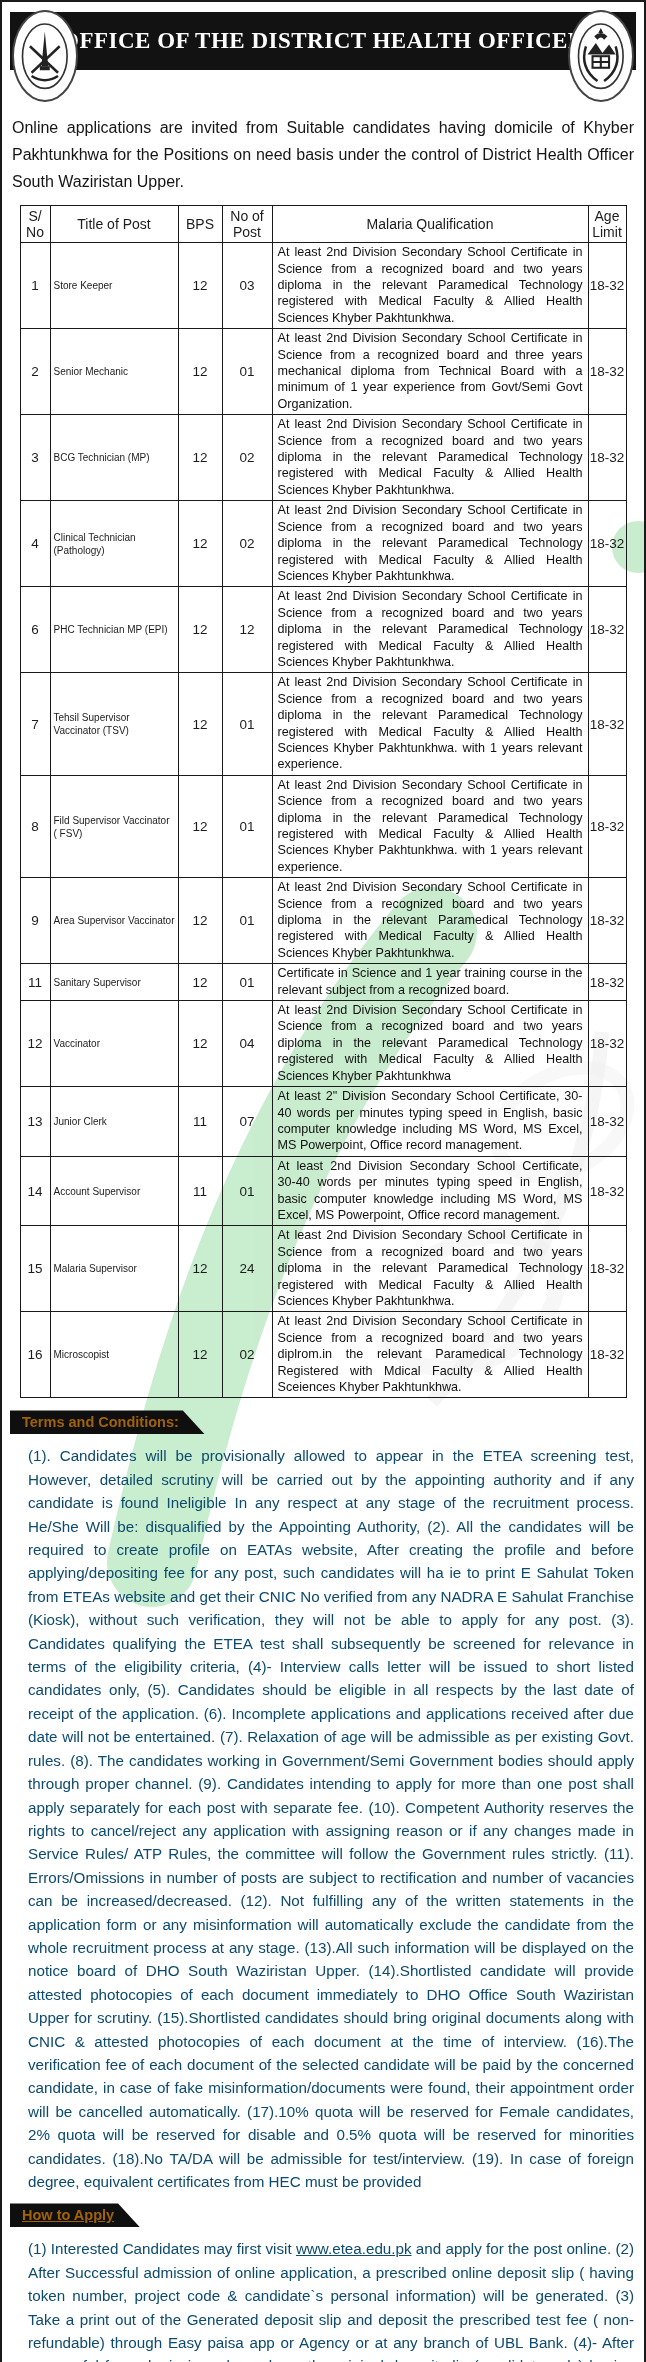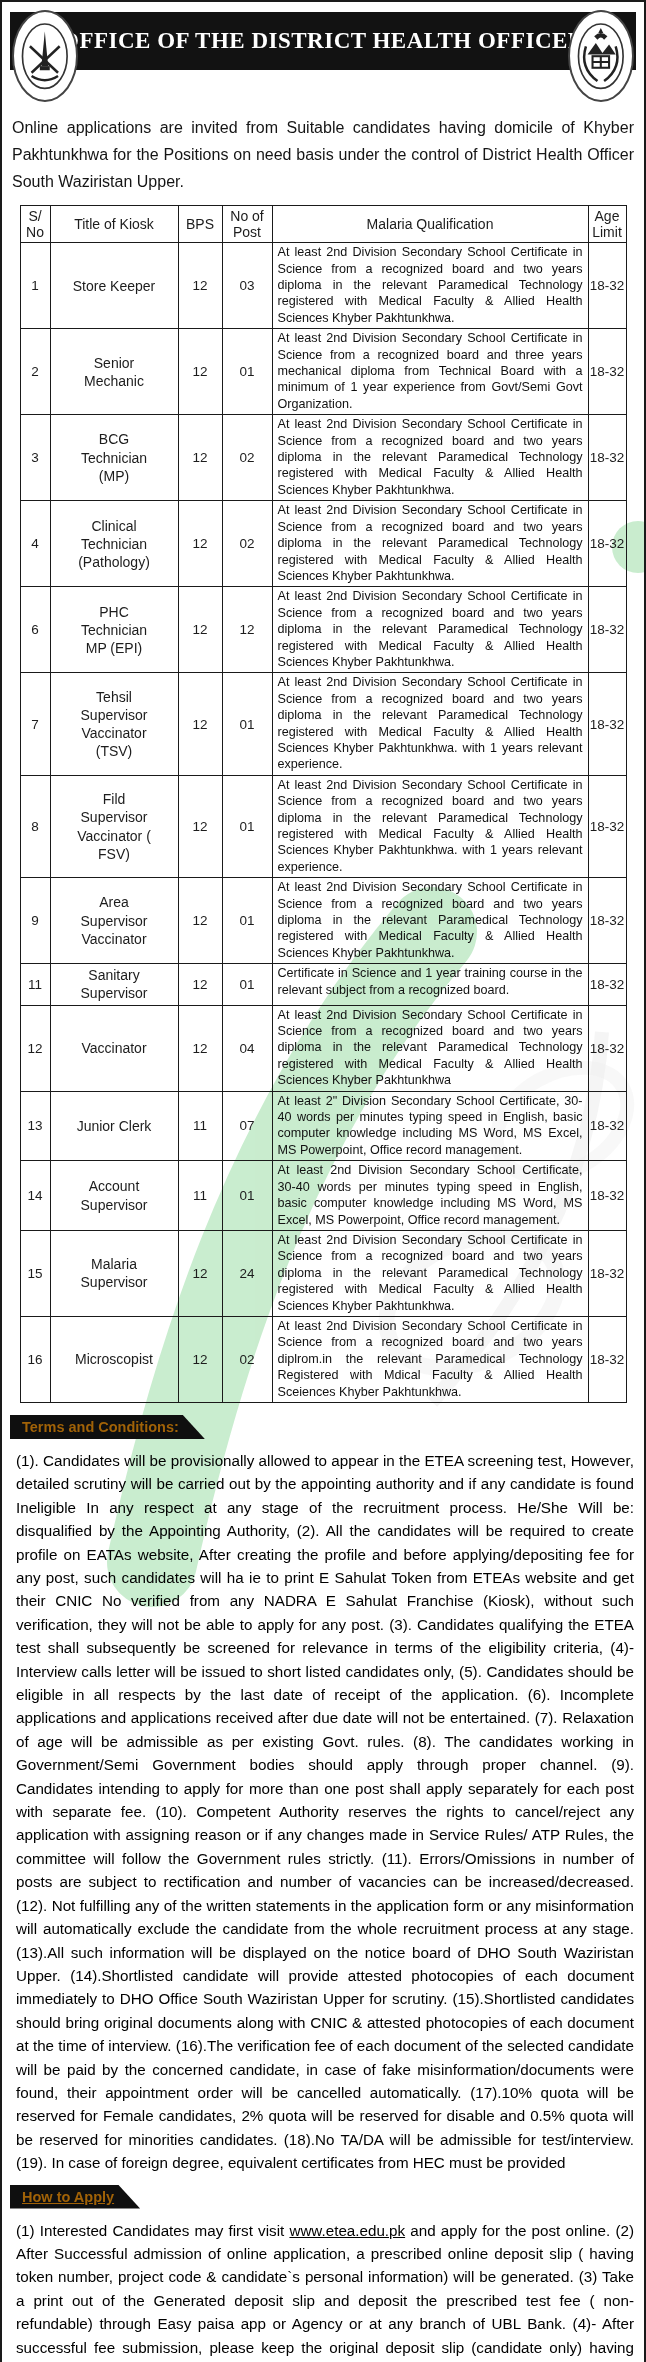--- a/index.html
+++ b/index.html
@@ -27,35 +27,35 @@
   }
   
   table.posts{
     border-collapse:collapse;table-layout:fixed;width:606px;margin:4px auto 10px auto;position:relative;z-index:2;
   }
   table.posts th, table.posts td{border:1.6px solid #1a1a1a;}
   table.posts th{
     font-size:14px;font-weight:normal;padding:2px 1px;text-align:center;line-height:1.15;background:transparent;
   }
   td.col-sno,td.col-bps,td.col-posts,td.col-age{text-align:center;font-size:13.5px;vertical-align:middle;padding:2px 1px;}
-  td.col-title{text-align:center;font-size:14px;vertical-align:middle;line-height:1.3;padding:2px 21px;}
+  td.col-title{font-size:10px;vertical-align:middle;line-height:1.3;padding:2px 3px;}
   td.col-qual{
     font-size:12.6px;line-height:16.4px;text-align:justify;vertical-align:top;padding:1px 5px 2px 5px;color:#111;
   }
   
   .banner{
     background:#0f0f0f;color:#a16207;font-weight:bold;font-size:14.5px;
     padding:4px 26px 4px 12px;display:inline-block;margin:2px 0 6px 8px;
     clip-path:polygon(0 0,calc(100% - 22px) 0,100% 100%,0 100%);
     position:relative;z-index:2;
   }
   .banner.apply u{text-decoration:underline;}
   
   .bodytext{
-    margin:4px 10px 8px 14px;font-size:15.2px;line-height:23.4px;text-align:justify;color:#000000;position:relative;z-index:2;
+    margin:4px 10px 8px 26px;font-size:15.2px;line-height:23.4px;text-align:justify;color:#0c4a6e;position:relative;z-index:2;
   }
   .seg-underline{text-decoration:underline;}
   
   .watermark{position:absolute;left:0;top:0;width:646px;height:2362px;pointer-events:none;z-index:1;}
 </style>
 </head>
 <body>
 
 <div class="page">
 
@@ -109,21 +109,21 @@
       <col style="width:30px">
         <col style="width:128px">
         <col style="width:44px">
       <col style="width:50px">
         <col style="width:316px">
         <col style="width:38px">
     </colgroup>
     <thead>
       <tr>
           <th>S/ No</th>
-          <th>Title of Kiosk</th>
+          <th>Title of Post</th>
           <th>BPS</th>
           <th>No of Post</th>
           <th>Malaria Qualification</th>
           <th>Age Limit</th>
         </tr>
     </thead>
     <tbody>
         <tr>
           <td class="col-sno">1</td>
           <td class="col-title">Store Keeper</td>

